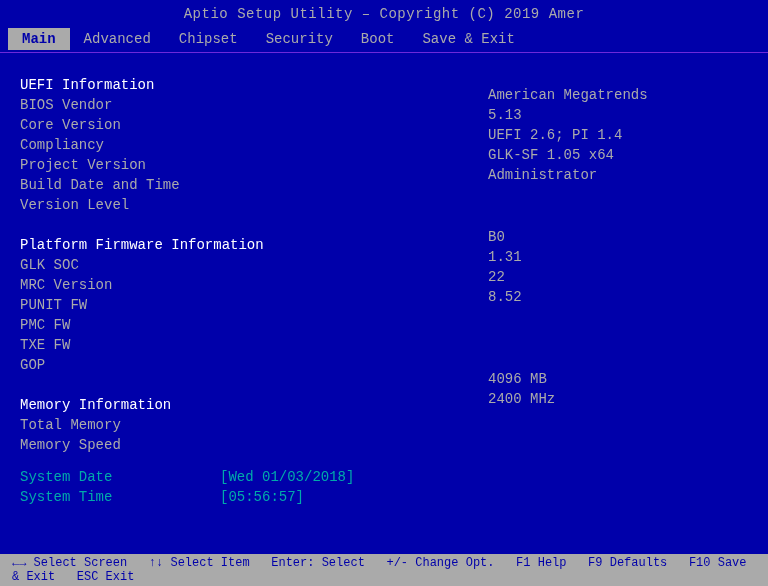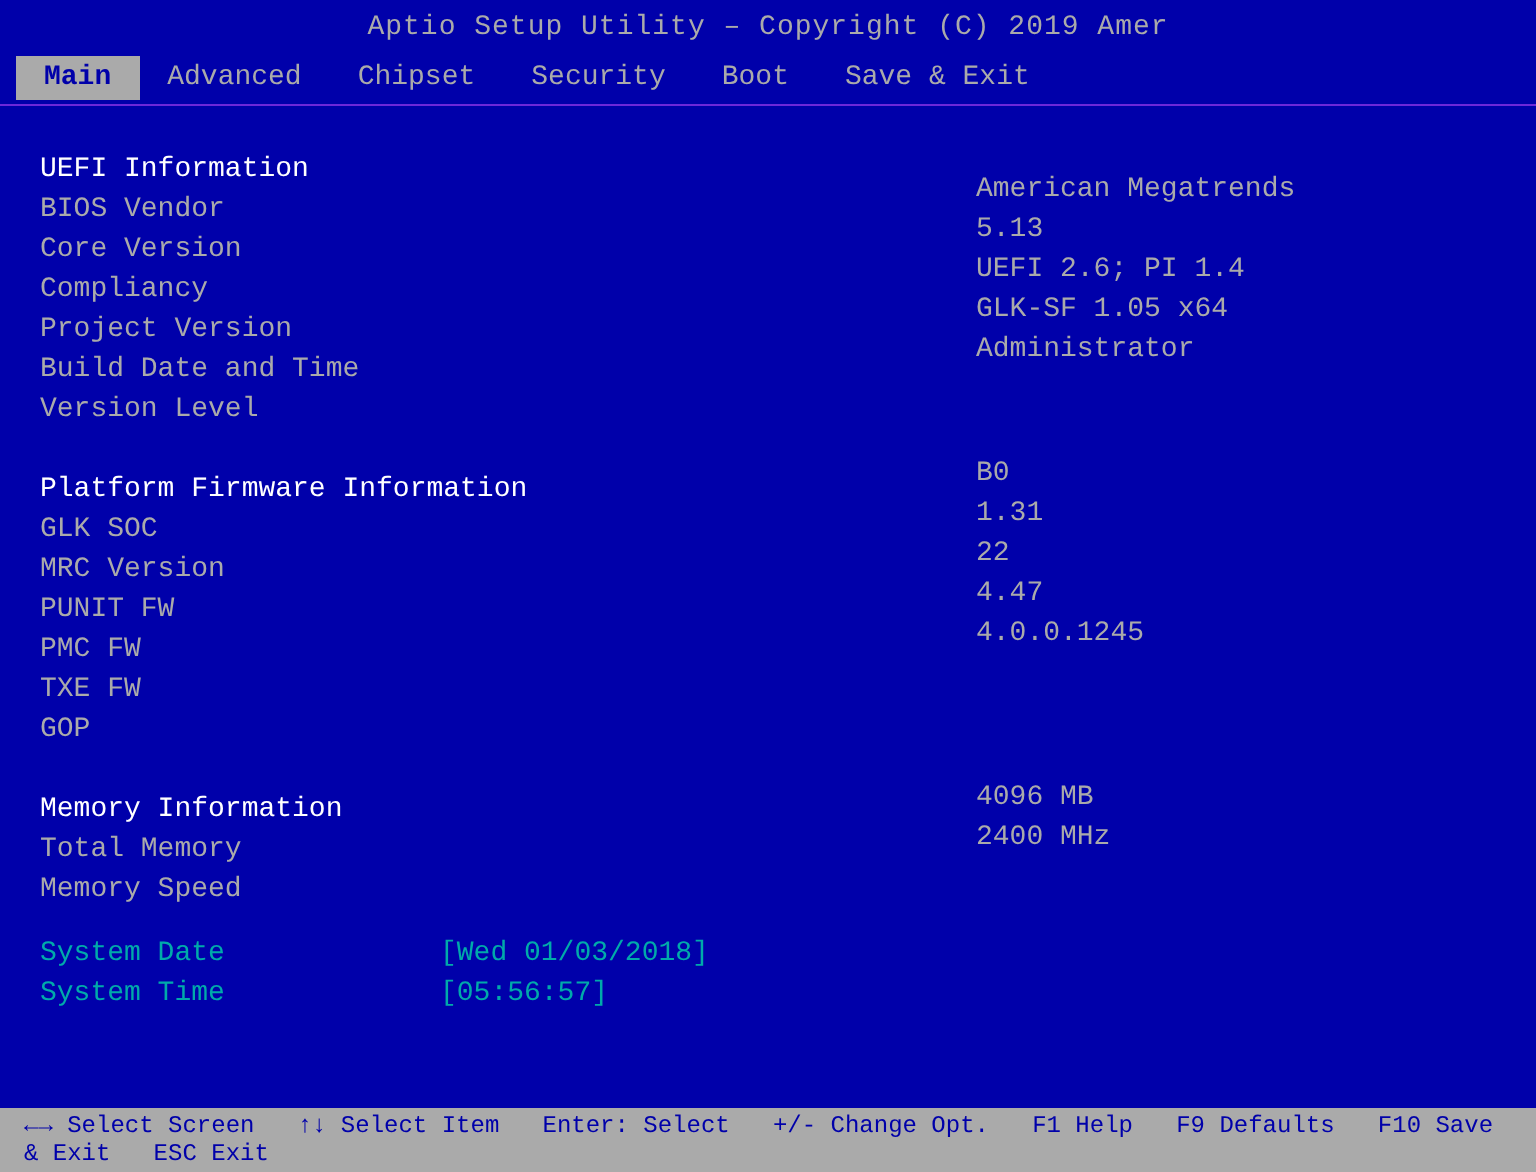--- a/index.html
+++ b/index.html
@@ -242,22 +242,21 @@
       <div class="right-value-row">UEFI 2.6; PI 1.4</div>
       <div class="right-value-row">GLK-SF 1.05 x64</div>
       <div class="right-value-row">Administrator</div>
 
       <div style="height: 22px;"></div>
 
       <div style="height: 20px;"></div>
       <div class="right-value-row">B0</div>
       <div class="right-value-row">1.31</div>
       <div class="right-value-row">22</div>
-      <div class="right-value-row">4.47</div>
-      <div class="right-value-row">4.0.0.1245</div>
+      <div class="right-value-row">8.52</div>
       <div class="right-value-row"></div>
 
       <div style="height: 22px;"></div>
 
       <div style="height: 20px;"></div>
       <div class="right-value-row">4096 MB</div>
       <div class="right-value-row">2400 MHz</div>
     </div>
   </div>
 

